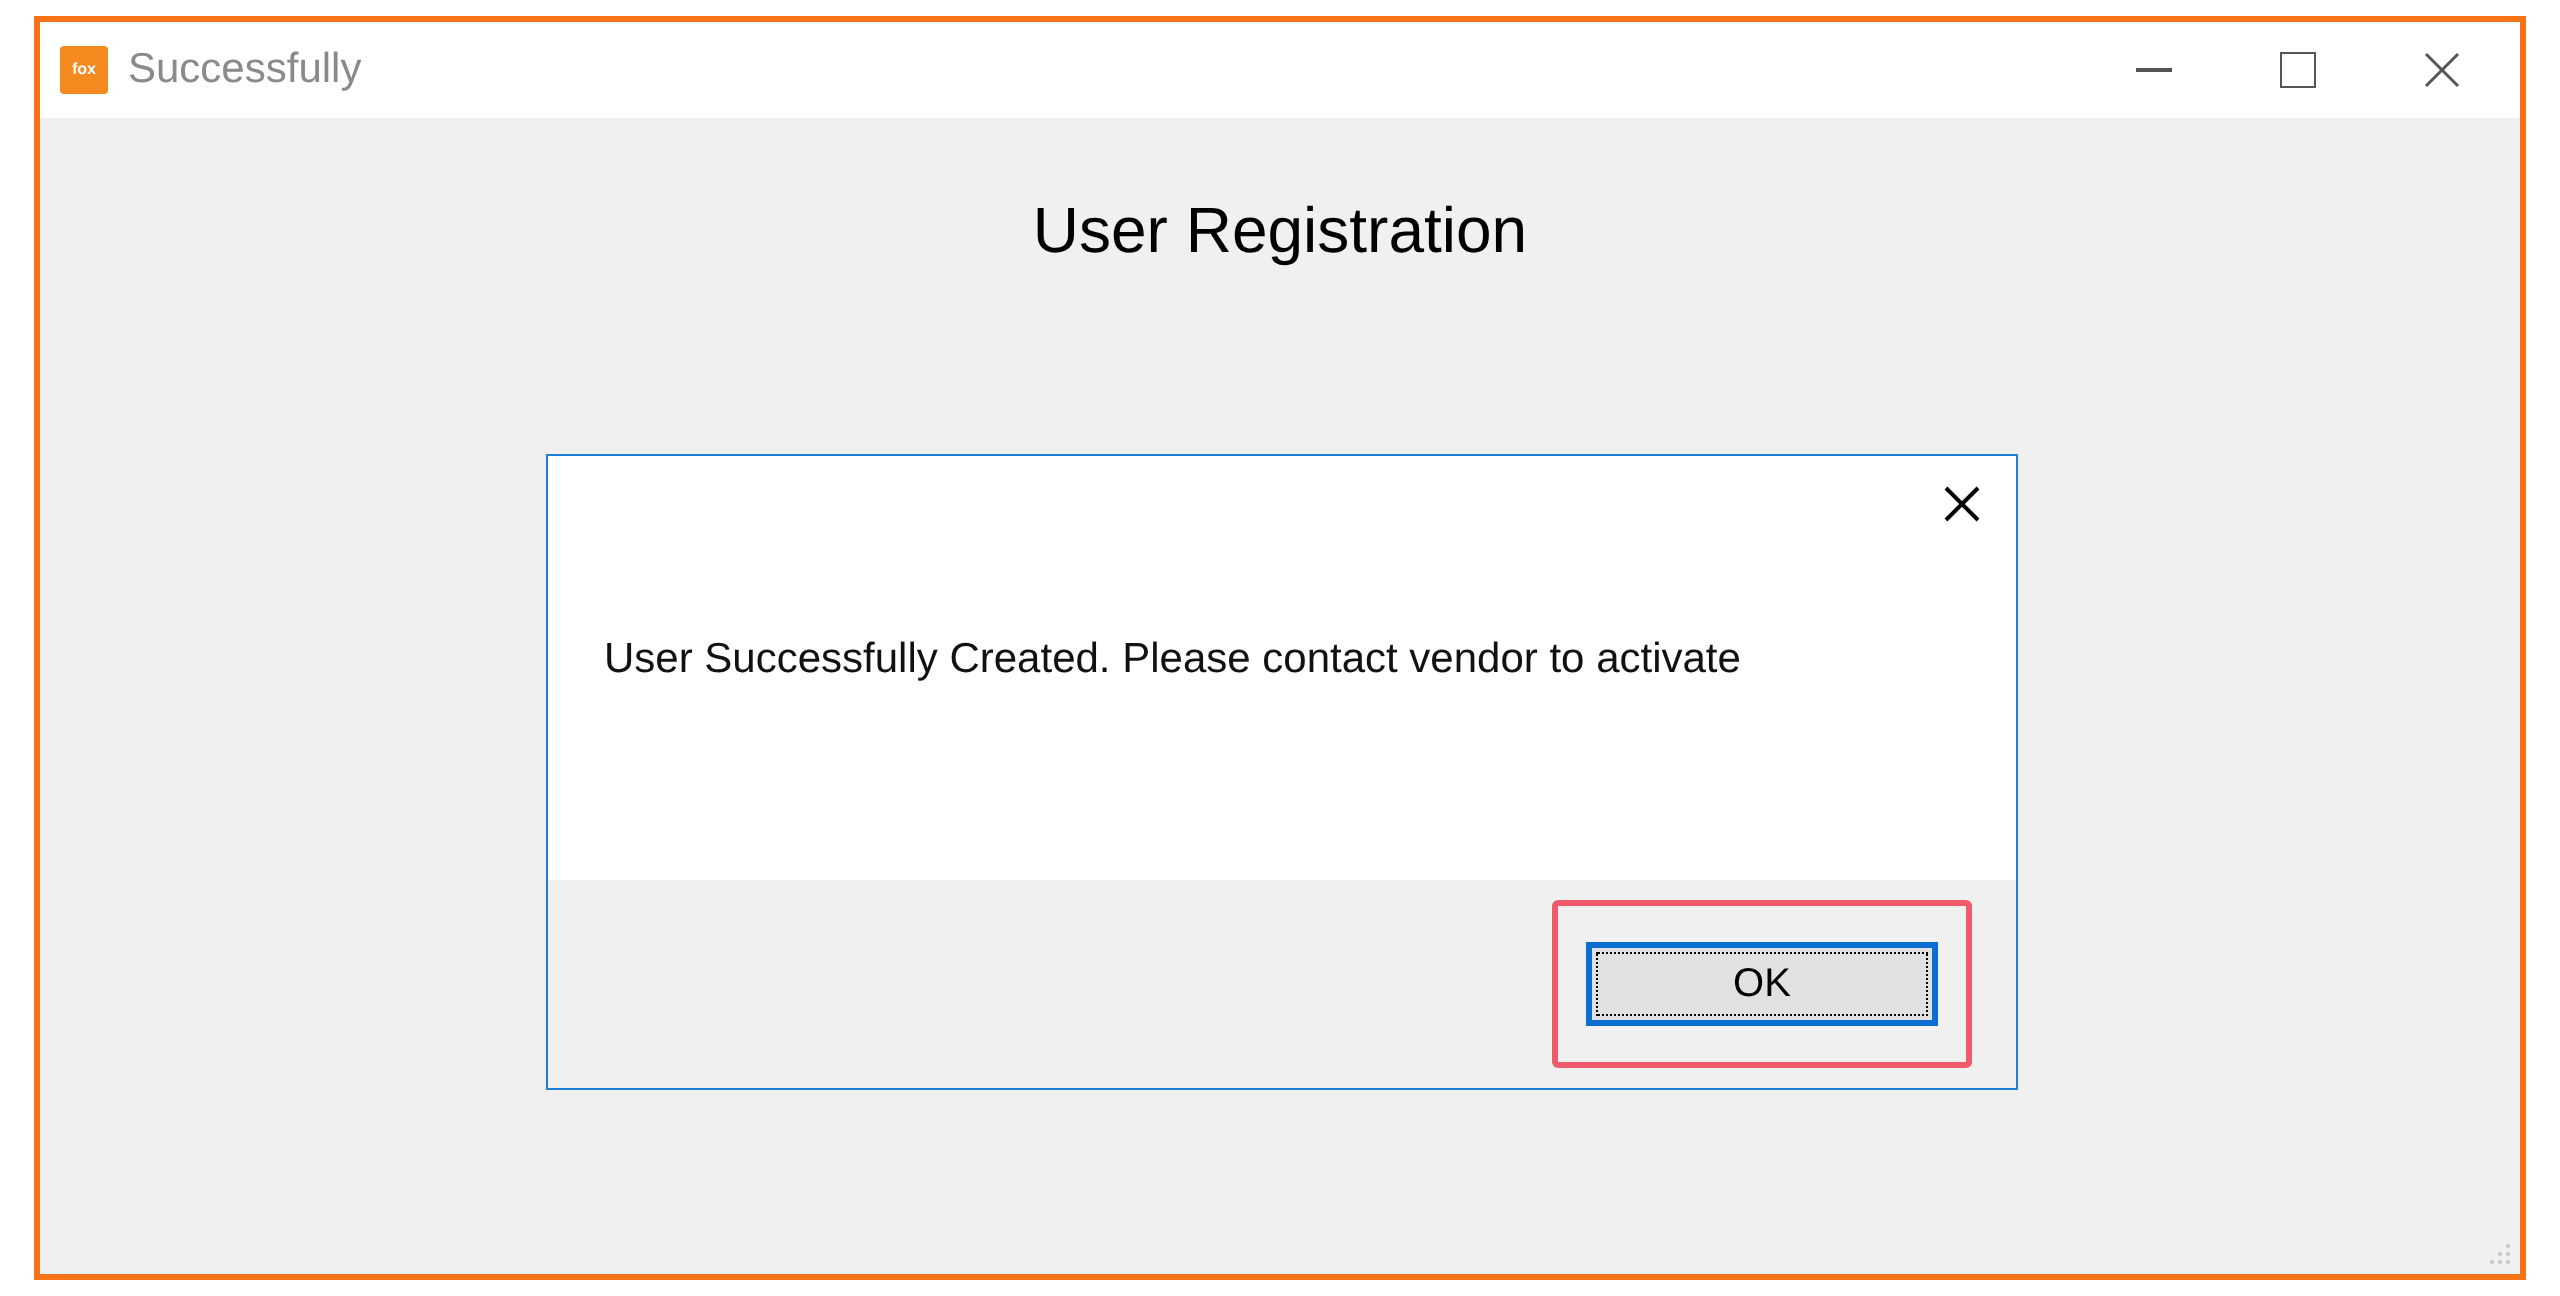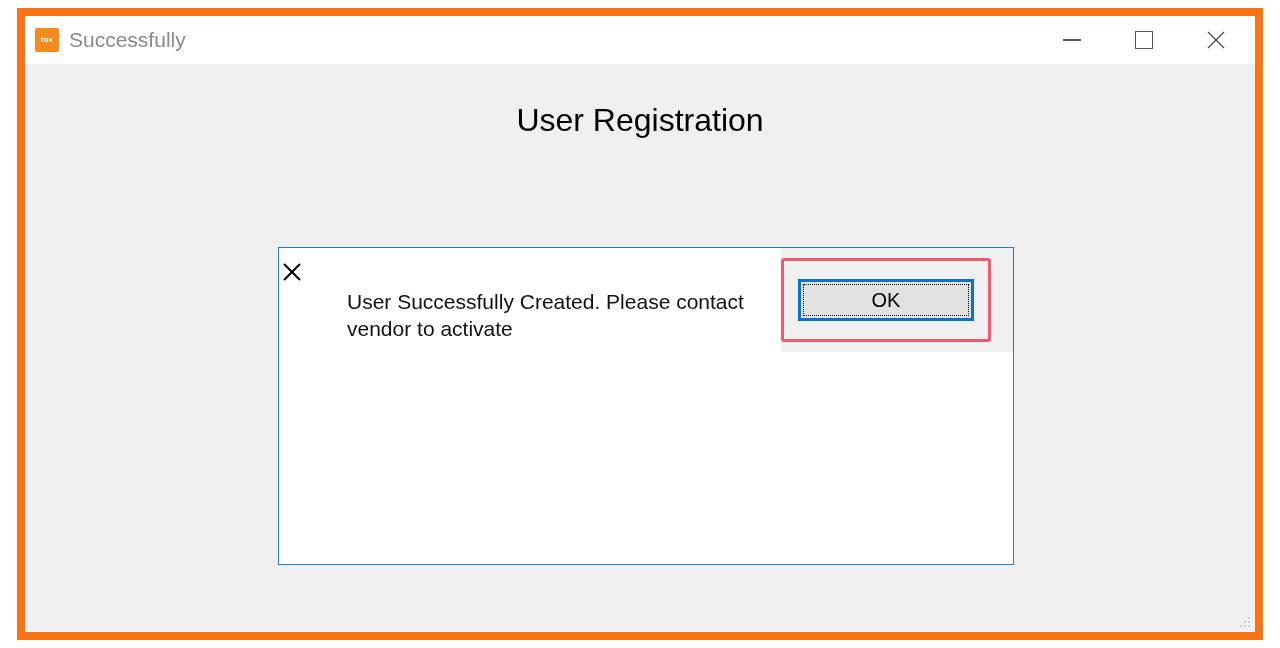--- a/index.html
+++ b/index.html
@@ -13,21 +13,21 @@
       width: 1280px;
       height: 648px;
       position: relative;
     }
     .window {
       position: absolute;
       left: 17px;
       top: 8px;
       width: 1246px;
       height: 632px;
-      border: 8px solid #f97316;
+      border: 3px solid #f97316;
       background: #ffffff;
       display: flex;
       flex-direction: column;
     }
     .titlebar {
       height: 48px;
       display: flex;
       align-items: center;
       padding: 0 10px;
       background: #ffffff;
@@ -94,27 +94,27 @@
       text-align: center;
       font-family: Arial, "Segoe UI", sans-serif;
       font-size: 32px;
       font-weight: 400;
       color: #000000;
       margin-top: 38px;
     }
     .dialog {
       position: absolute;
       left: 253px;
-      top: 183px;
+      top: 168px;
       width: 736px;
       height: 318px;
       border: 1px solid #1f7fd4;
       background: #ffffff;
       display: flex;
-      flex-direction: row;
+      flex-direction: column;
     }
     .dialog-topbar {
       height: 48px;
       display: flex;
       justify-content: flex-end;
       align-items: center;
       padding-right: 14px;
     }
     .dialog-close {
       width: 26px;

